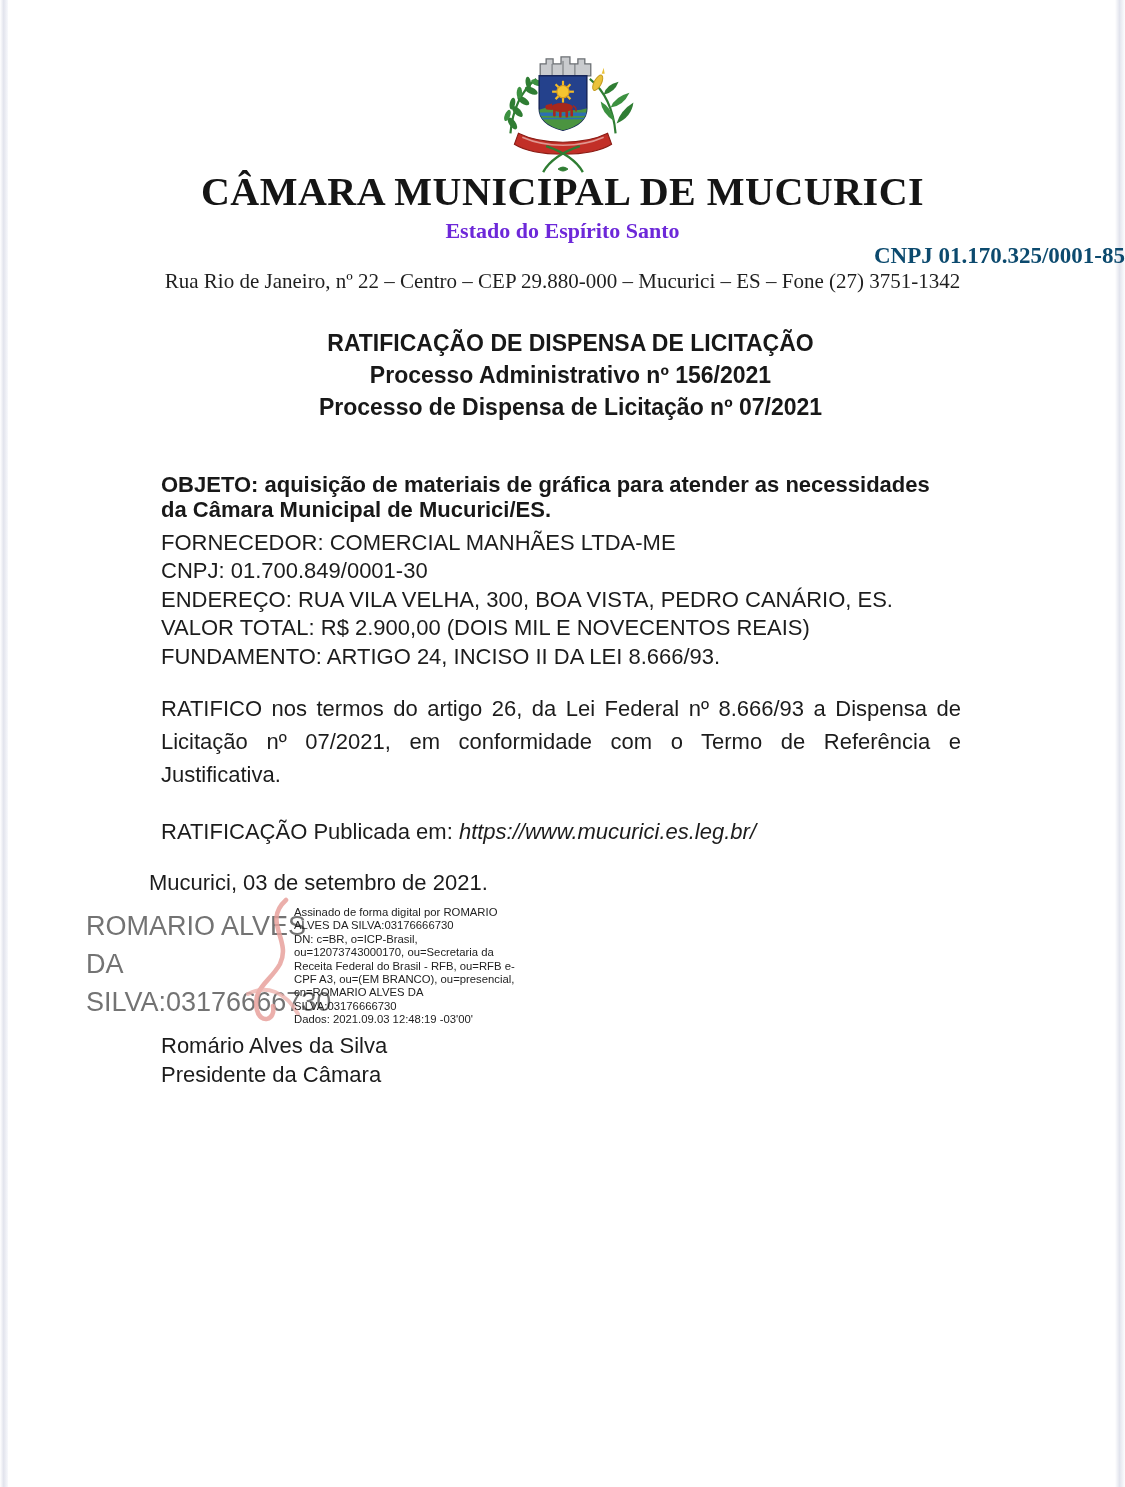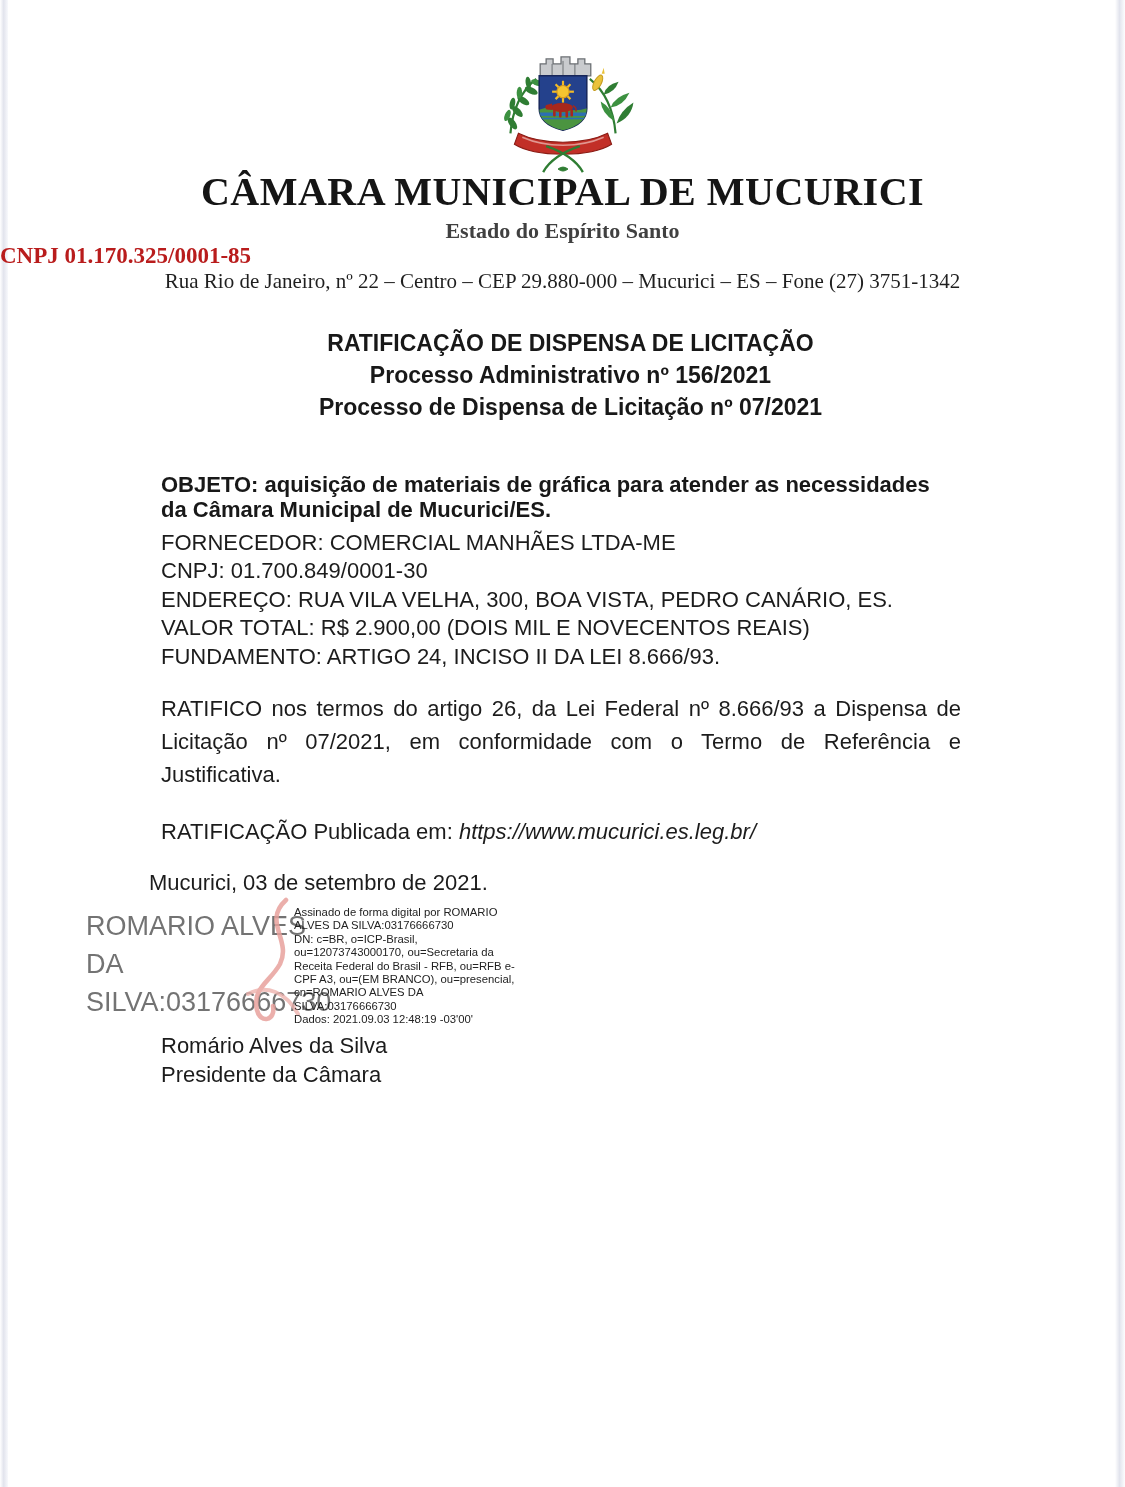--- a/index.html
+++ b/index.html
@@ -18,24 +18,24 @@
 
   .abs{position:absolute;}
 
   
   .crest{left:50%;top:52px;transform:translateX(-50%);}
   .org-name{left:0;top:170px;width:100%;text-align:center;
     font-family:"Liberation Serif",serif;font-weight:bold;
     font-size:40px;line-height:44px;letter-spacing:.5px;color:#151515;}
   .org-state{left:0;top:218px;width:100%;text-align:center;
     font-family:"Liberation Serif",serif;font-weight:bold;
-    font-size:22px;line-height:25px;color:#404040;}
-  .org-cnpj{left:0;top:243px;width:100%;text-align:left;
+    font-size:22px;line-height:25px;color:#6d28d9;}
+  .org-cnpj{left:0;top:243px;width:100%;text-align:right;
     font-family:"Liberation Serif",serif;font-weight:bold;
-    font-size:23px;line-height:26px;color:#b91c1c;}
+    font-size:23px;line-height:26px;color:#0c4a6e;}
   .org-address{left:0;top:269px;width:100%;text-align:center;
     font-family:"Liberation Serif",serif;font-weight:normal;
     font-size:21px;line-height:24px;color:#1f1f1f;}
 
   
   .title-block{left:0;top:327px;width:100%;text-align:center;
     font-weight:bold;font-size:23px;line-height:32px;white-space:pre-line;color:#181818;padding-left:8px;}
 
   
   .objeto{left:161px;top:472px;width:800px;

